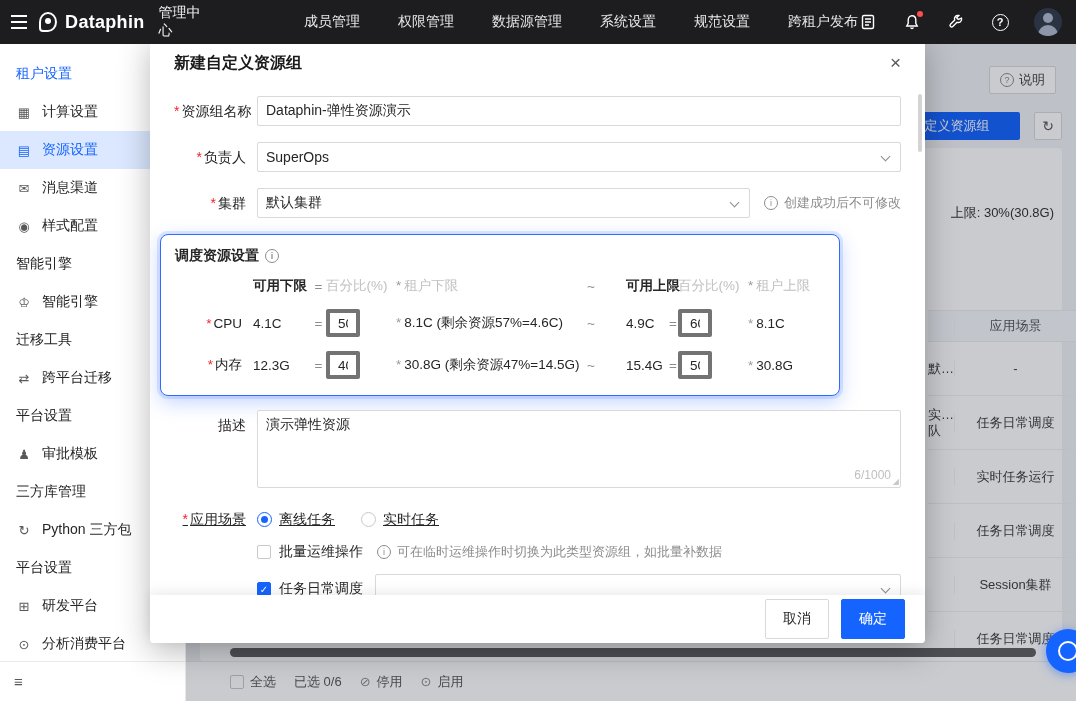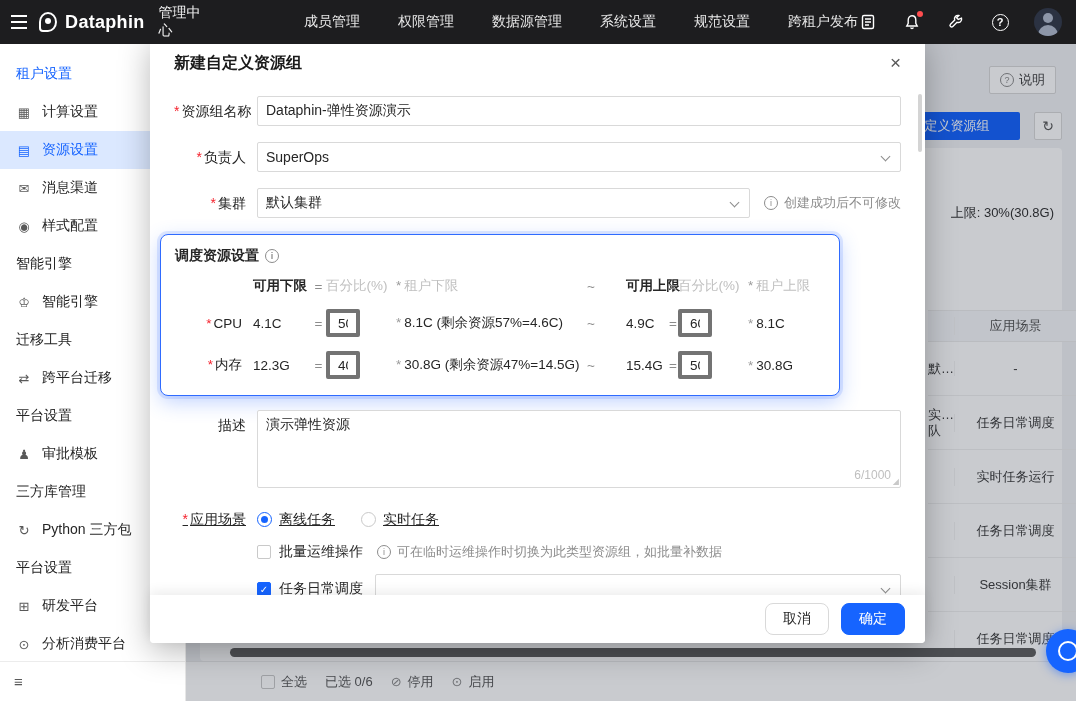--- a/index.html
+++ b/index.html
@@ -47,21 +47,21 @@
   .refresh-btn { position:absolute; top:68px; right:14px; width:28px; height:28px; background:#fff; border:1px solid #d9d9d9; border-radius:2px; color:#595959; font-size:14px; display:flex; align-items:center; justify-content:center; cursor:pointer; }
   .limit-text { position:absolute; top:160px; right:22px; font-size:13px; color:#333; white-space:nowrap; }
   .bg-table { position:absolute; top:266px; left:742px; right:0; }
   .bg-th { height:32px; background:#f7f8fa; border-top:1px solid #ececec; border-bottom:1px solid #ececec; display:flex; align-items:center; }
   .bg-th .side-col { width:26px; }
   .bg-th .main-col { flex:1; text-align:center; color:#595959; font-size:13px; }
   .bg-tr { height:54px; border-bottom:1px solid #f0f0f0; display:flex; align-items:center; }
   .side-col { width:26px; overflow:hidden; font-size:13px; color:#404040; line-height:16px; word-break:break-all; flex:none; }
   .main-col { flex:1; text-align:center; font-size:13px; color:#404040; border-left:1px solid #f3f3f3; }
   .hscroll { position:absolute; left:44px; top:604px; width:806px; height:9px; background:#606060; border-radius:5px; }
-  .bg-bottombar { position:absolute; left:0; right:0; bottom:0; height:40px; background:#fff; border-top:1px solid #ececec; display:flex; align-items:center; gap:18px; padding-left:75px; font-size:13px; color:#595959; }
+  .bg-bottombar { position:absolute; left:0; right:0; bottom:0; height:40px; background:#fff; border-top:1px solid #ececec; display:flex; align-items:center; gap:18px; padding-left:44px; font-size:13px; color:#595959; }
   .cb { width:14px; height:14px; border:1px solid #c9c9c9; border-radius:2px; background:#fff; flex:none; }
   .bb-item { display:flex; align-items:center; gap:6px; }
   .bb-ic { color:#8c8c8c; font-size:13px; }
 
   
   .mask { position:absolute; top:44px; left:186px; right:0; bottom:0; background:rgba(10,18,35,.22); z-index:20; }
   .modal { position:absolute; left:150px; top:36px; width:775px; height:607px; background:#fff; border-radius:4px; box-shadow:0 8px 32px rgba(0,0,0,.28); z-index:30; }
   .modal-head { padding:17px 24px 8px; display:flex; align-items:flex-start; }
   .modal-title { font-size:16px; font-weight:bold; color:#1a1a1a; }
   .modal-close { margin-left:auto; font-size:19px; color:#595959; cursor:pointer; line-height:1; }
@@ -105,21 +105,21 @@
   .radio.on { border-color:#1664ff; }
   .radio.on::after { content:""; position:absolute; left:3px; top:3px; width:7px; height:7px; border-radius:50%; background:#1664ff; }
   .check-row { display:flex; align-items:center; margin:0 0 12px 83px; }
   .checkbox { width:14px; height:14px; border:1px solid #c9c9c9; border-radius:2px; background:#fff; margin-right:8px; flex:none; display:flex; align-items:center; justify-content:center; cursor:pointer; }
   .checkbox.on { background:#1664ff; border-color:#1664ff; color:#fff; font-size:10px; }
   .check-label { font-size:14px; white-space:nowrap; }
   .check-row .select { flex:1; margin-left:12px; }
 
   
   .modal-foot { position:absolute; left:0; right:0; bottom:0; height:48px; background:#fff; border-radius:0 0 4px 4px; box-shadow:0 -4px 12px rgba(0,0,0,.07); display:flex; align-items:center; justify-content:flex-end; gap:12px; padding-right:20px; z-index:32; }
-  .btn { height:32px; padding:0 17px; border-radius:8px; font-size:14px; cursor:pointer; font-family:inherit; }
+  .btn { height:40px; padding:0 17px; border-radius:2px; font-size:14px; cursor:pointer; font-family:inherit; }
   .btn-ghost { background:#fff; border:1px solid #d9d9d9; color:#262626; }
   .btn-primary { background:#1664ff; border:1px solid #1664ff; color:#fff; }
 
   
   .float-help { position:absolute; right:-14px; bottom:28px; width:44px; height:44px; border-radius:50%; background:#1664ff; z-index:40; box-shadow:0 2px 10px rgba(22,100,255,.5); display:flex; align-items:center; justify-content:center; }
   .float-help::after { content:""; width:16px; height:16px; border:2.5px solid #fff; border-radius:50%; }
 </style>
 </head>
 <body>
 

